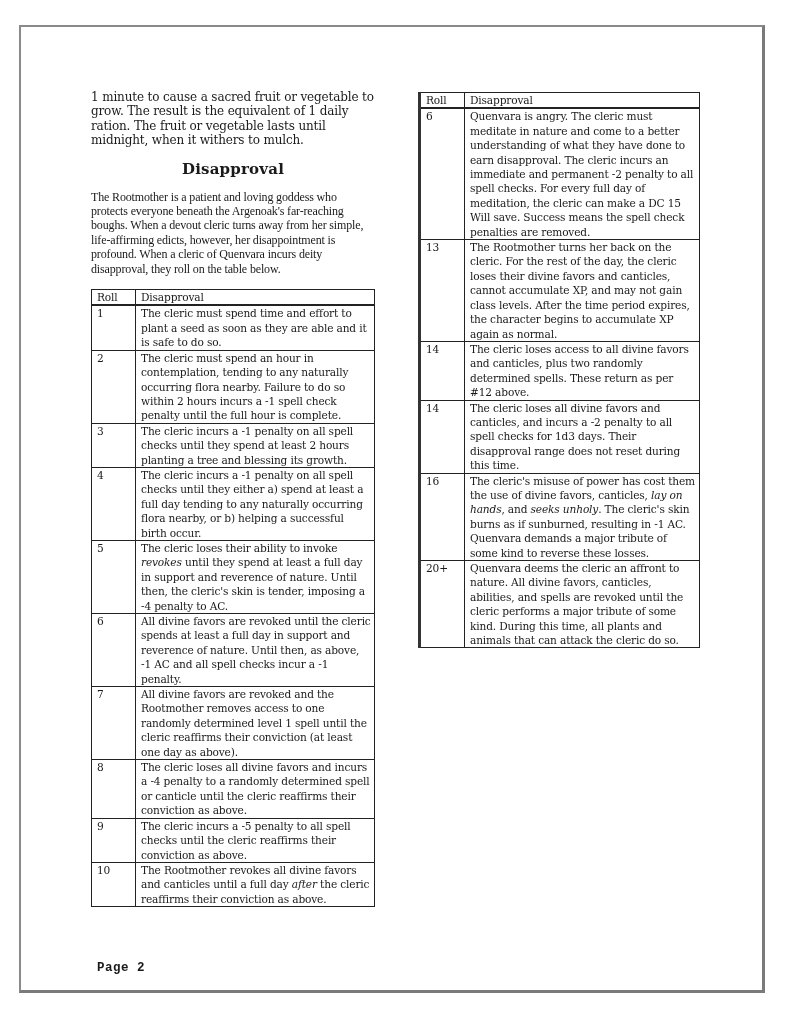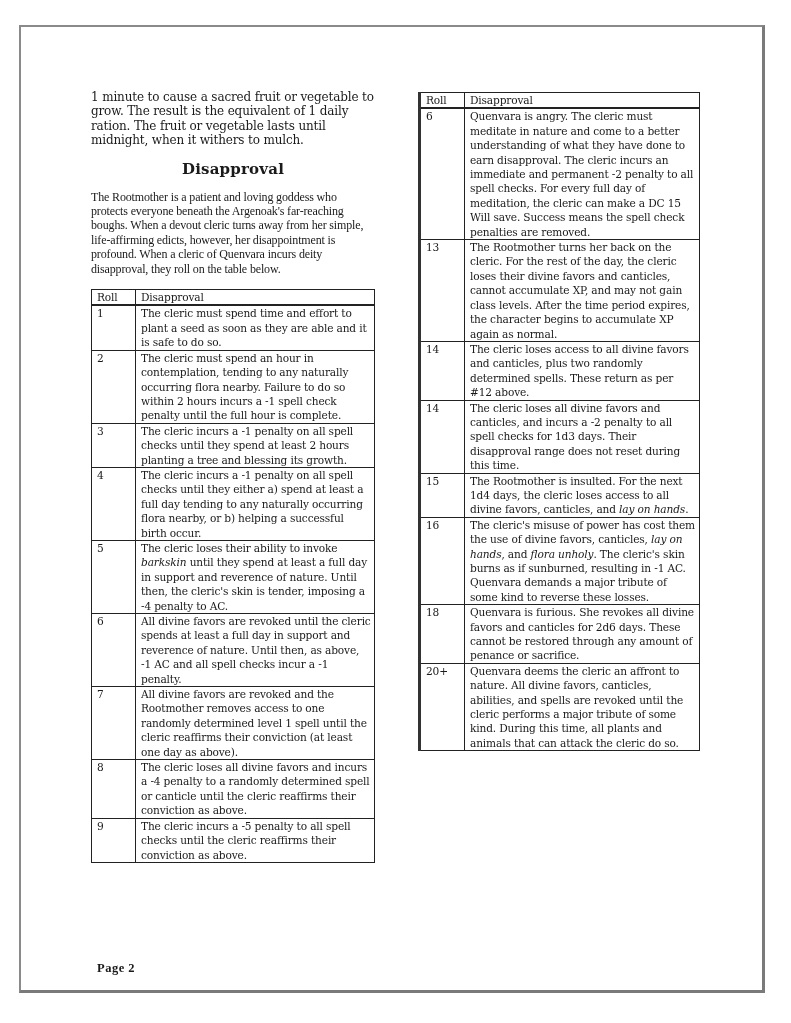--- a/index.html
+++ b/index.html
@@ -14,21 +14,21 @@
     .heading { font-family: "DejaVu Serif", serif; font-weight: bold; font-size: 15px;
                text-align: center; margin: 12px 0 12px 0; letter-spacing: 0.2px; }
     table.dtable { border-collapse: collapse; width: 100%; font-size: 10.6px; line-height: 14.4px; letter-spacing: -0.15px; }
     table.dtable th, table.dtable td { border: 1px solid #222; vertical-align: top; padding: 0 3px 0 5px; text-align: left; }
     table.dtable th { font-weight: normal; padding-top: 0; }
     table.dtable tr.head th { border-bottom: 2px solid #222; }
     table.dtable td.roll, table.dtable th.roll { width: 35px; }
     table.dtable { border: 1.5px solid #222; }
     .right-table { border-left: 3px solid #333 !important; }
     em { font-style: italic; }
-    .page-num { position: absolute; left: 97px; top: 961px; font-family: Liberation Serif, serif;
+    .page-num { position: absolute; left: 97px; top: 961px; font-family: Liberation Mono, monospace;
                 font-weight: bold; font-size: 12.5px; letter-spacing: 0.5px; }
   </style>
 </head>
 <body>
 
 <div class="page-border"></div>
 
 <div class="col-left">
   <p class="para">1 minute to cause a sacred fruit or vegetable to grow. The result is the equivalent of 1 daily ration. The fruit or vegetable lasts until midnight, when it withers to mulch.</p>
   <div class="heading">Disapproval</div>
@@ -53,37 +53,41 @@
         <tr>
           <td class="roll">3</td>
           <td>The cleric incurs a -1 penalty on all spell checks until they spend at least 2 hours planting a tree and blessing its growth.</td>
         </tr>
         <tr>
           <td class="roll">4</td>
           <td>The cleric incurs a -1 penalty on all spell checks until they either a) spend at least a full day tending to any naturally occurring flora nearby, or b) helping a successful birth occur.</td>
         </tr>
         <tr>
           <td class="roll">5</td>
-          <td><span>The cleric loses their ability to invoke </span><em>barkskin</em><span> until they spend at least a full day in support and reverence of nature. Until then, the cleric's skin is tender, imposing a -4 penalty to AC.</span></td>
+          <td><span>The cleric loses their ability to invoke </span><em>revokes</em><span> until they spend at least a full day in support and reverence of nature. Until then, the cleric's skin is tender, imposing a -4 penalty to AC.</span></td>
         </tr>
         <tr>
           <td class="roll">6</td>
           <td>All divine favors are revoked until the cleric spends at least a full day in support and reverence of nature. Until then, as above, -1 AC and all spell checks incur a -1 penalty.</td>
         </tr>
         <tr>
           <td class="roll">7</td>
           <td>All divine favors are revoked and the Rootmother removes access to one randomly determined level 1 spell until the cleric reaffirms their conviction (at least one day as above).</td>
         </tr>
         <tr>
           <td class="roll">8</td>
           <td>The cleric loses all divine favors and incurs a -4 penalty to a randomly determined spell or canticle until the cleric reaffirms their conviction as above.</td>
         </tr>
         <tr>
           <td class="roll">9</td>
           <td>The cleric incurs a -5 penalty to all spell checks until the cleric reaffirms their conviction as above.</td>
+        </tr>
+        <tr>
+          <td class="roll">10</td>
+          <td><span>The Rootmother revokes all divine favors and canticles until a full day </span><em>after</em><span> the cleric reaffirms their conviction as above.</span></td>
         </tr>
       </tbody>
   </table>
 </div>
 
 <div class="col-right">
   <table class="dtable right-table">
     <thead>
       <tr class="head">
         <th class="roll">Roll</th>
@@ -101,30 +105,22 @@
         </tr>
         <tr>
           <td class="roll">14</td>
           <td>The cleric loses access to all divine favors and canticles, plus two randomly determined spells. These return as per #12 above.</td>
         </tr>
         <tr>
           <td class="roll">14</td>
           <td>The cleric loses all divine favors and canticles, and incurs a -2 penalty to all spell checks for 1d3 days. Their disapproval range does not reset during this time.</td>
         </tr>
         <tr>
-          <td class="roll">15</td>
-          <td><span>The Rootmother is insulted. For the next 1d4 days, the cleric loses access to all divine favors, canticles, and </span><em>lay on hands</em><span>.</span></td>
-        </tr>
-        <tr>
           <td class="roll">16</td>
-          <td><span>The cleric's misuse of power has cost them the use of divine favors, canticles, </span><em>lay on hands</em><span>, and </span><em>flora unholy</em><span>. The cleric's skin burns as if sunburned, resulting in -1 AC. Quenvara demands a major tribute of some kind to reverse these losses.</span></td>
-        </tr>
-        <tr>
-          <td class="roll">18</td>
-          <td>Quenvara is furious. She revokes all divine favors and canticles for 2d6 days. These cannot be restored through any amount of penance or sacrifice.</td>
+          <td><span>The cleric's misuse of power has cost them the use of divine favors, canticles, </span><em>lay on hands</em><span>, and </span><em>seeks unholy</em><span>. The cleric's skin burns as if sunburned, resulting in -1 AC. Quenvara demands a major tribute of some kind to reverse these losses.</span></td>
         </tr>
         <tr>
           <td class="roll">20+</td>
           <td>Quenvara deems the cleric an affront to nature. All divine favors, canticles, abilities, and spells are revoked until the cleric performs a major tribute of some kind. During this time, all plants and animals that can attack the cleric do so.</td>
         </tr>
       </tbody>
   </table>
 </div>
 
 <div class="page-num">Page 2</div>

